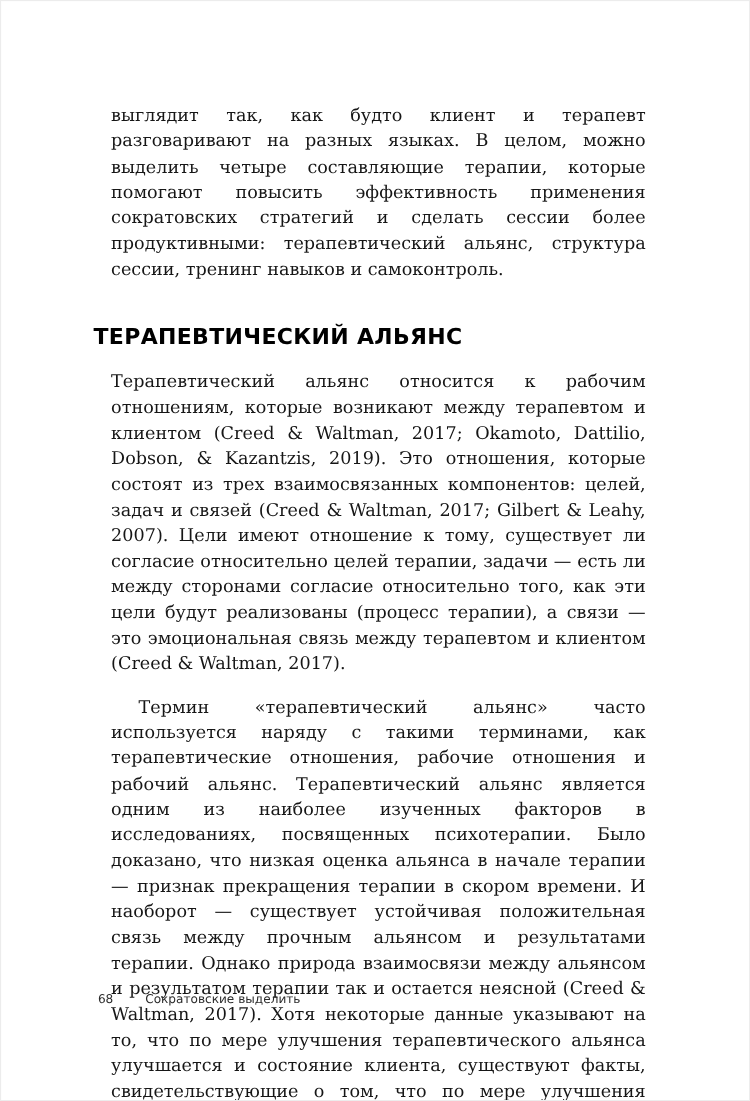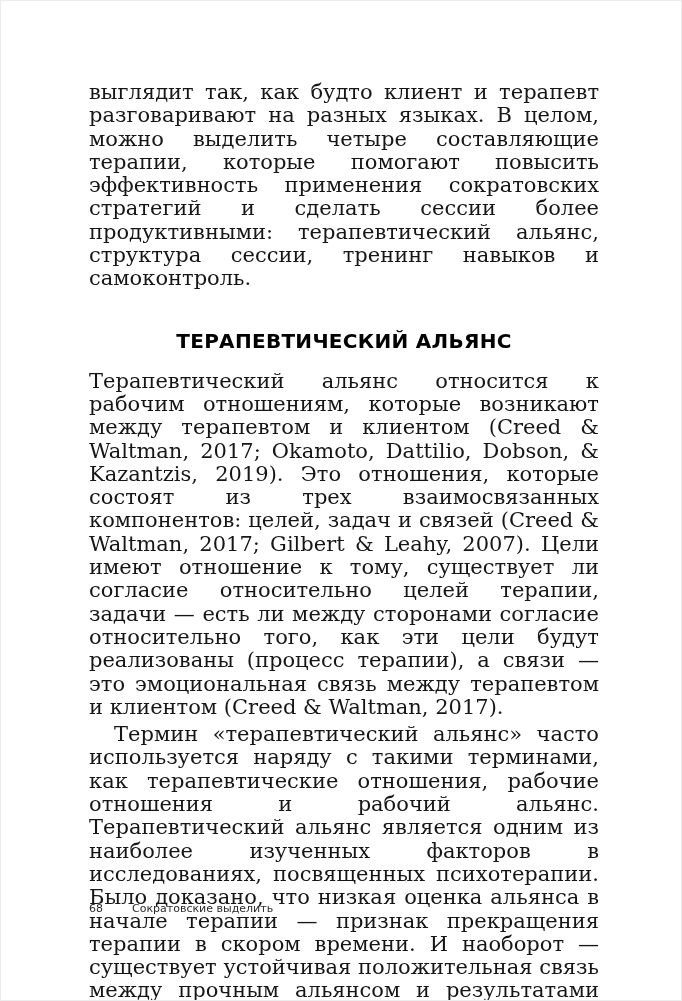--- a/index.html
+++ b/index.html
@@ -22,38 +22,37 @@
     border: 1px solid #ececec;
     overflow: hidden;
   }
   .content {
     position: absolute;
     left: 84px;
     top: 76px;
     width: 518px;
   }
   .para {
-    margin: 4px;
-    font-size: 21px;
+    margin: 16px;
+    font-size: 16px;
     line-height: 23.3px;
     text-align: justify;
     hyphens: auto;
     -webkit-hyphens: auto;
   }
   .para.indent {
     text-indent: 25px;
   }
   .heading {
     margin: 38px 0 17px 0;
     font-family: "DejaVu Sans", "Liberation Sans", sans-serif;
     font-weight: bold;
     font-size: 20px;
     line-height: 24px;
     letter-spacing: 0.3px;
-    text-align: center;
     color: #000000;
   }
   .footer {
     position: absolute;
     left: 88px;
     top: 901px;
     display: flex;
     align-items: flex-end;
     font-family: "DejaVu Sans", "Liberation Sans", sans-serif;
     font-size: 11px;

